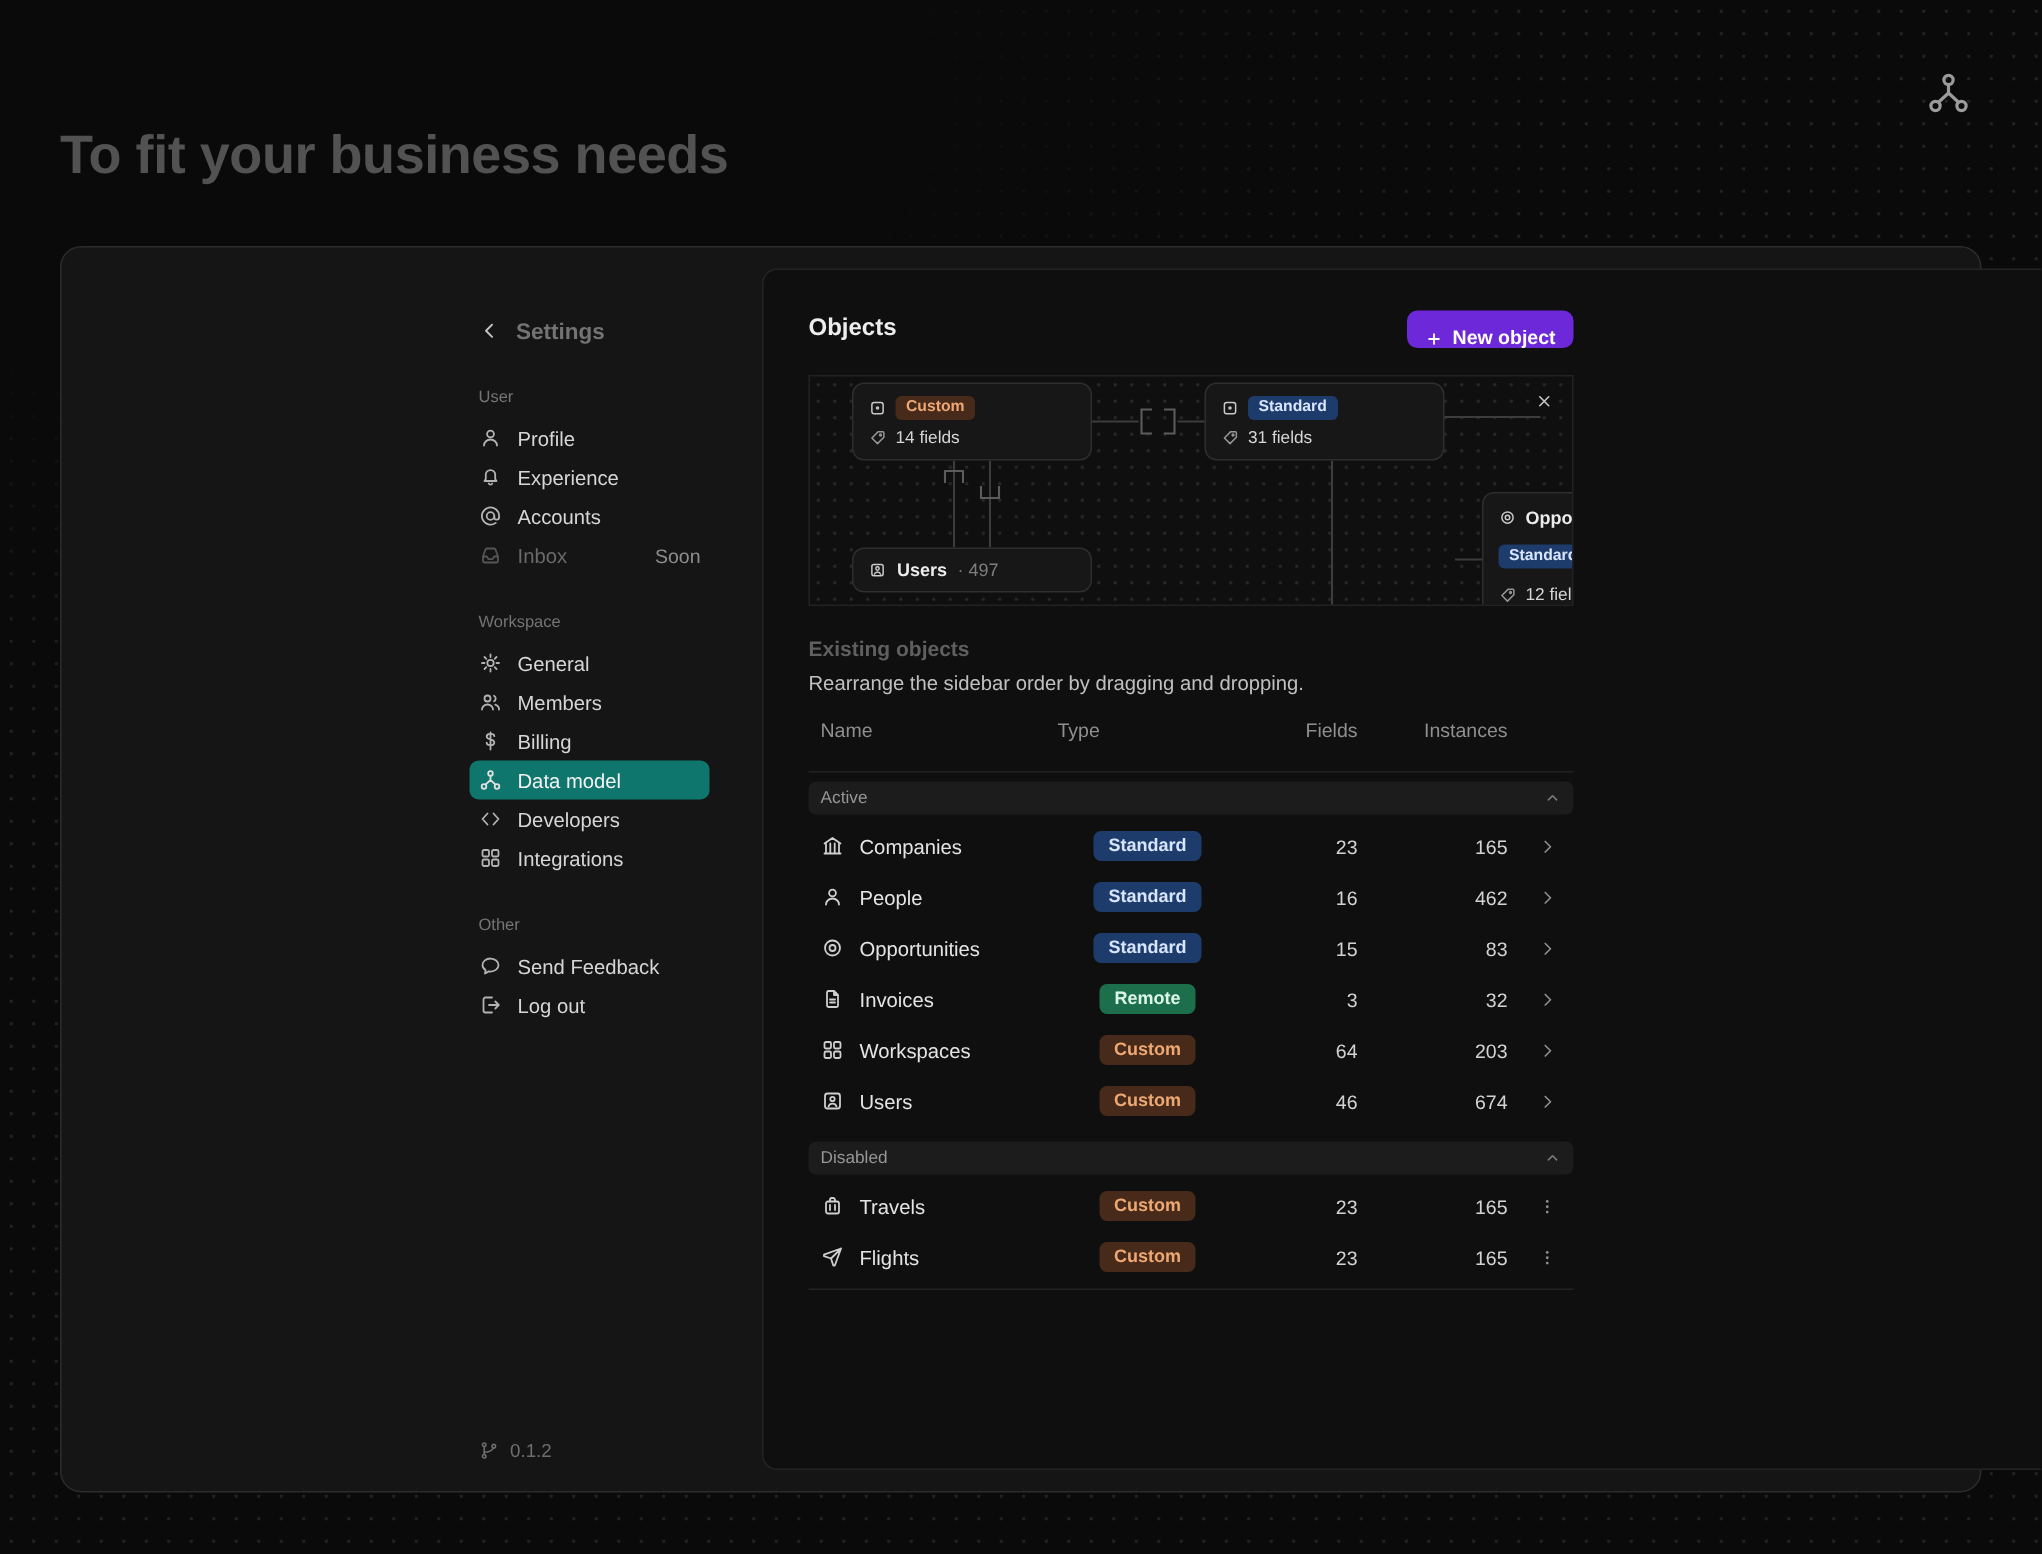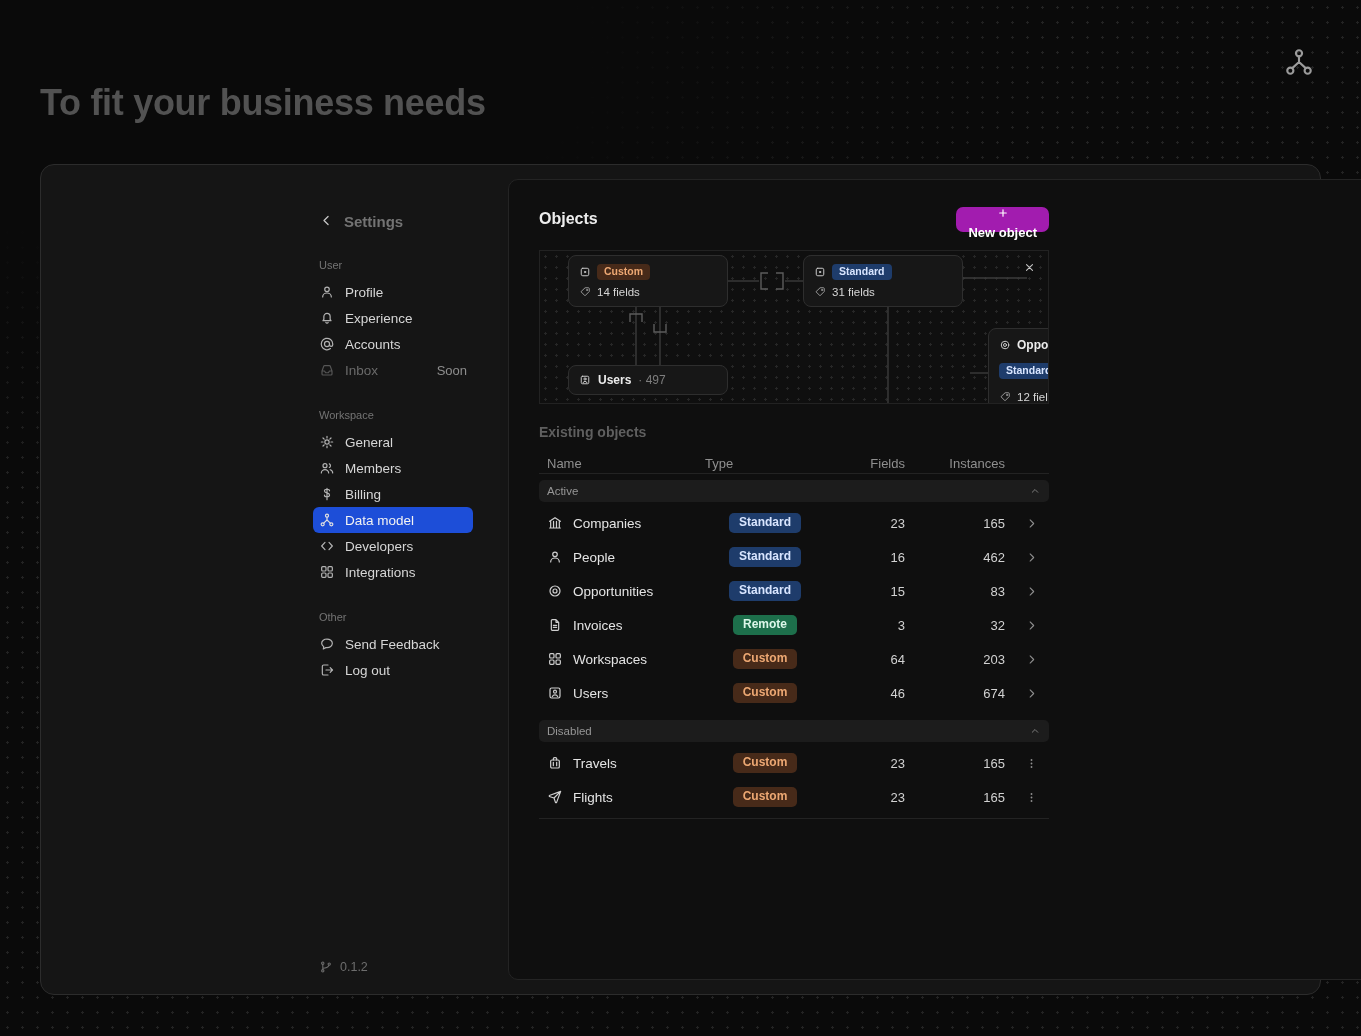--- a/index.html
+++ b/index.html
@@ -29,37 +29,37 @@
 
   
   .sidebar{position:absolute;left:272px;top:44px;width:160px;font-size:13.5px;}
   .nav-head{display:flex;align-items:center;gap:9px;padding:0 6px;height:24px;}
   .back-btn{background:none;border:0;color:#c7c7c7;padding:0;width:16px;height:16px;display:flex;cursor:pointer;}
   .back-btn .ic{width:15px;height:15px;stroke-width:2;}
   .nav-title{font-size:15px;font-weight:700;color:#737373;}
   .nav-label{margin:26px 6px 8px;font-size:11px;color:#747474;}
   .nav-item{display:flex;align-items:center;gap:10px;height:26px;padding:0 6px;border-radius:6px;color:#d6d6d6;cursor:pointer;}
   .nav-item .ic{color:#b3b3b3;}
-  .nav-item.active{background:#1d4ed8;color:#f3f3f3;}
+  .nav-item.active{background:#0f766e;color:#f3f3f3;}
   .nav-item.active .ic{color:#e0e0e0;}
   .nav-item.disabled{color:#6a6a6a;}
   .nav-item.disabled .ic{color:#565656;}
   .soon{margin-left:auto;color:#8d8d8d;font-size:13px;}
   .version{position:absolute;left:278px;bottom:20px;display:flex;gap:7px;align-items:center;color:#6d6d6d;font-size:12.5px;}
   .version .ic{width:14px;height:14px;}
 
   
   .panel{position:absolute;left:467px;top:14px;bottom:14px;width:864px;background:#0f0f0f;
          border:1px solid #242424;border-radius:10px;overflow:hidden;}
   .content{position:absolute;left:30px;top:0;width:510px;}
   .panel-head{margin-top:22px;display:flex;justify-content:space-between;align-items:center;height:34px;}
   .panel-head h3{margin:0;font-size:16px;font-weight:700;color:#ededed;}
-  .btn-primary{display:flex;align-items:center;gap:6px;background:#a21caf;color:#fff;border:none;
+  .btn-primary{display:flex;align-items:flex-end;gap:6px;background:#6d28d9;color:#fff;border:none;
       border-radius:7px;padding:0 12px;height:25px;font-size:13px;font-weight:600;cursor:pointer;
-      font-family:inherit;flex-direction:column;}
+      font-family:inherit;}
   .btn-primary .ic{width:12px;height:12px;stroke-width:2.4;}
 
   
   .canvas{position:relative;margin-top:14px;height:154px;border:1px solid #222;
       background-image:radial-gradient(#272727 1px, transparent 1.4px);background-size:11px 11px;
       overflow:hidden;}
   .connectors{position:absolute;left:0;top:0;}
   .node{position:absolute;background:#171717;border:1px solid #2e2e2e;border-radius:8px;}
   .node-a{left:28px;top:4px;width:160px;height:52px;padding:8px 10px;}
   .node-b{left:263px;top:4px;width:160px;height:52px;padding:8px 10px;}
@@ -83,21 +83,21 @@
   .badge.sm{font-size:10.5px;padding:2.5px 7px;border-radius:4px;}
   .badge-standard{background:#1e3c6b;color:#d8e5ff;}
   .badge-custom{background:#472a19;color:#eda873;}
   .badge-remote{background:#1d6f4b;color:#dcf7e9;}
 
   
   .ex-title{margin:20px 0 0;font-size:14px;font-weight:700;color:#5f5f5f;}
   .ex-sub{margin:8px 0 0;font-size:13.5px;color:#c0c0c0;}
   .table{margin-top:16px;border-bottom:1px solid #232323;padding-bottom:4px;}
   .thead,.trow{display:grid;grid-template-columns:1fr 120px 80px 100px 36px;align-items:center;padding:0 8px;}
-  .thead{color:#8f8f8f;font-size:13px;padding-bottom:2px;border-bottom:1px solid #232323;}
+  .thead{color:#8f8f8f;font-size:13px;padding-bottom:20px;border-bottom:1px solid #232323;}
   .thead .c-fields,.thead .c-inst{text-align:right;}
   .trow{height:34px;color:#e4e4e4;font-size:13.5px;}
   .c-name{display:flex;align-items:center;gap:10px;min-width:0;}
   .trow .c-type{display:flex;justify-content:center;}
   .trow .c-fields,.trow .c-inst{text-align:right;color:#d2d2d2;font-size:13px;}
   .c-act{display:flex;justify-content:flex-end;}
   .row-btn{background:none;border:0;color:#8f8f8f;padding:0;width:20px;height:20px;display:flex;align-items:center;justify-content:center;cursor:pointer;}
   .row-btn .ic{width:13px;height:13px;stroke-width:2;}
   .row-ic{color:#cfcfcf;}
   .group-bar{height:22px;background:#1c1c1c;border-radius:5px;display:flex;align-items:center;
@@ -412,20 +412,21 @@
           </div>
 
           <button class="canvas-close">
               <svg class="ic">
                 <use href="#i-close"></use>
               </svg>
             </button>
         </div>
 
         <h4 class="ex-title">Existing objects</h4>
+        <p class="ex-sub">Rearrange the sidebar order by dragging and dropping.</p>
 
         <div class="table">
           <div class="thead">
             <span class="c-name">Name</span>
             <span class="c-type">Type</span>
             <span class="c-fields">Fields</span>
             <span class="c-inst">Instances</span>
             <span class="c-act"></span>
           </div>
 

